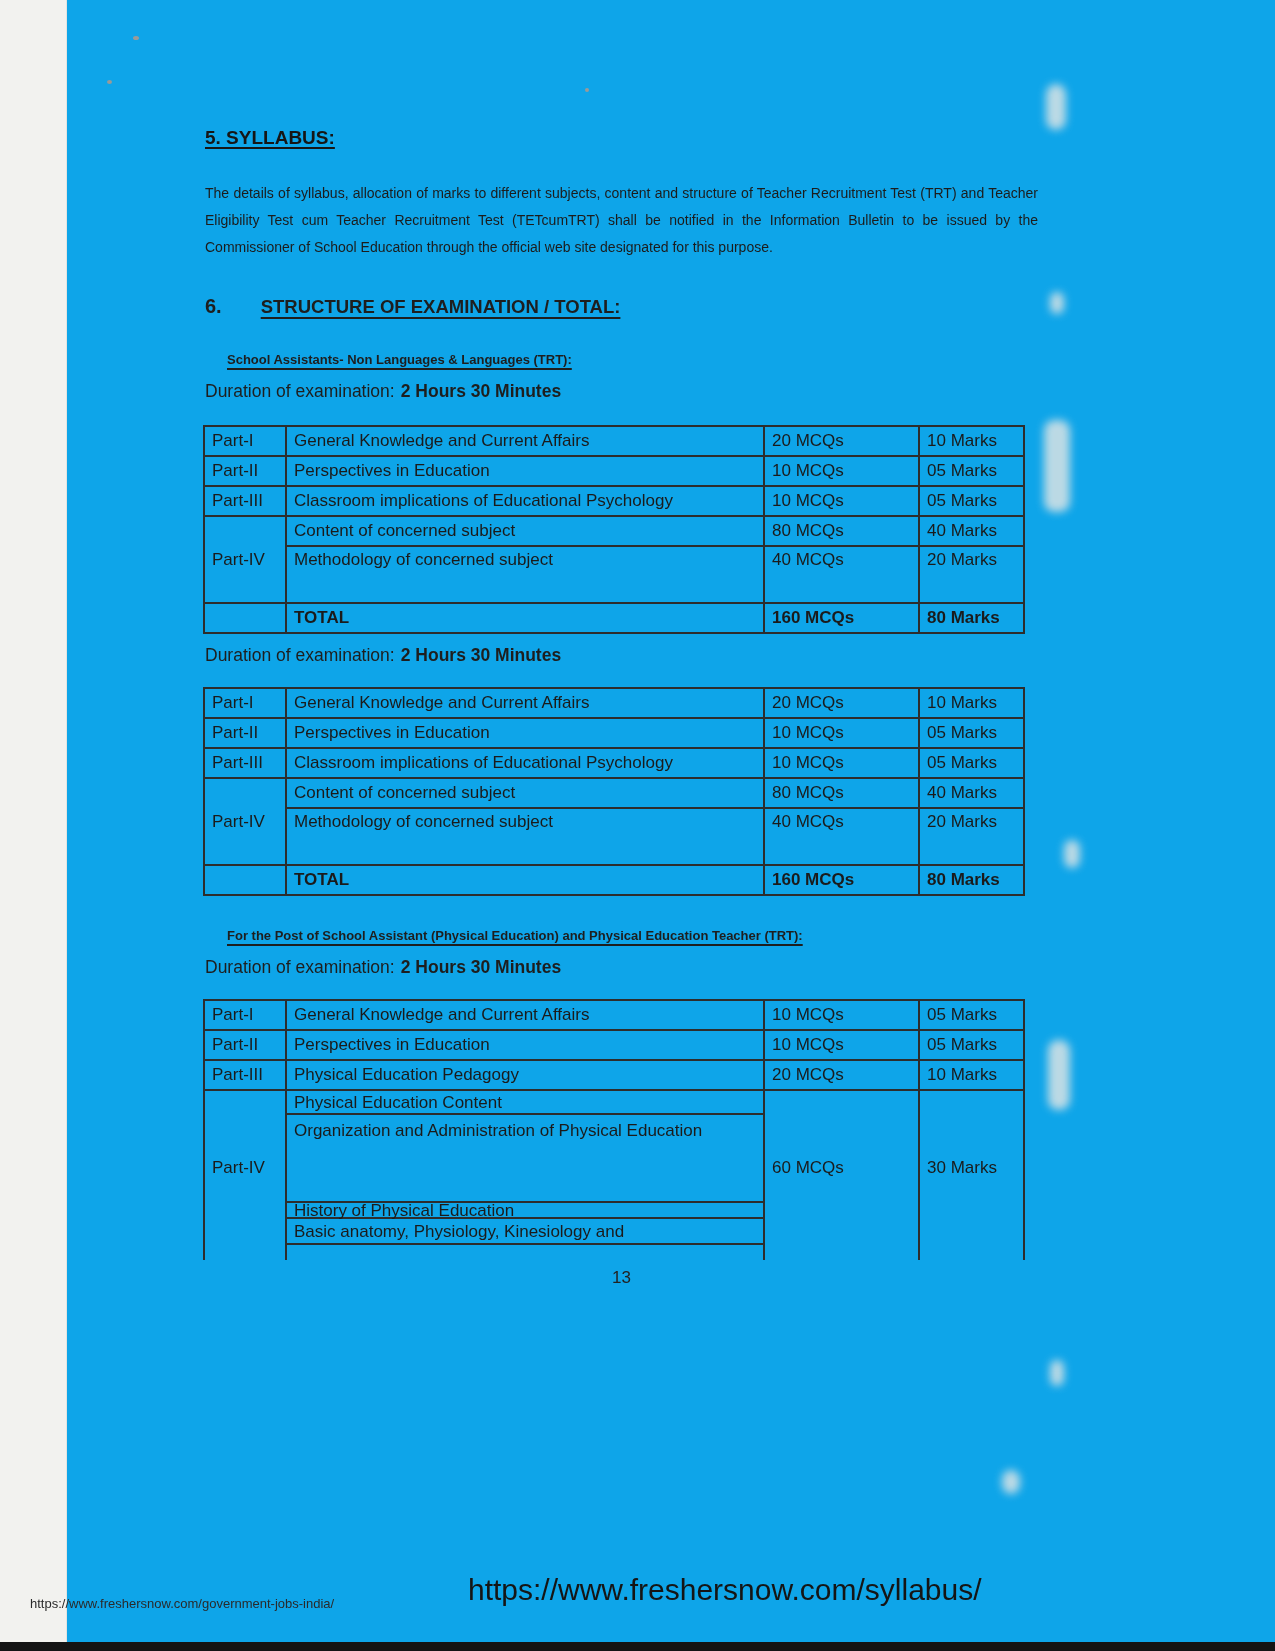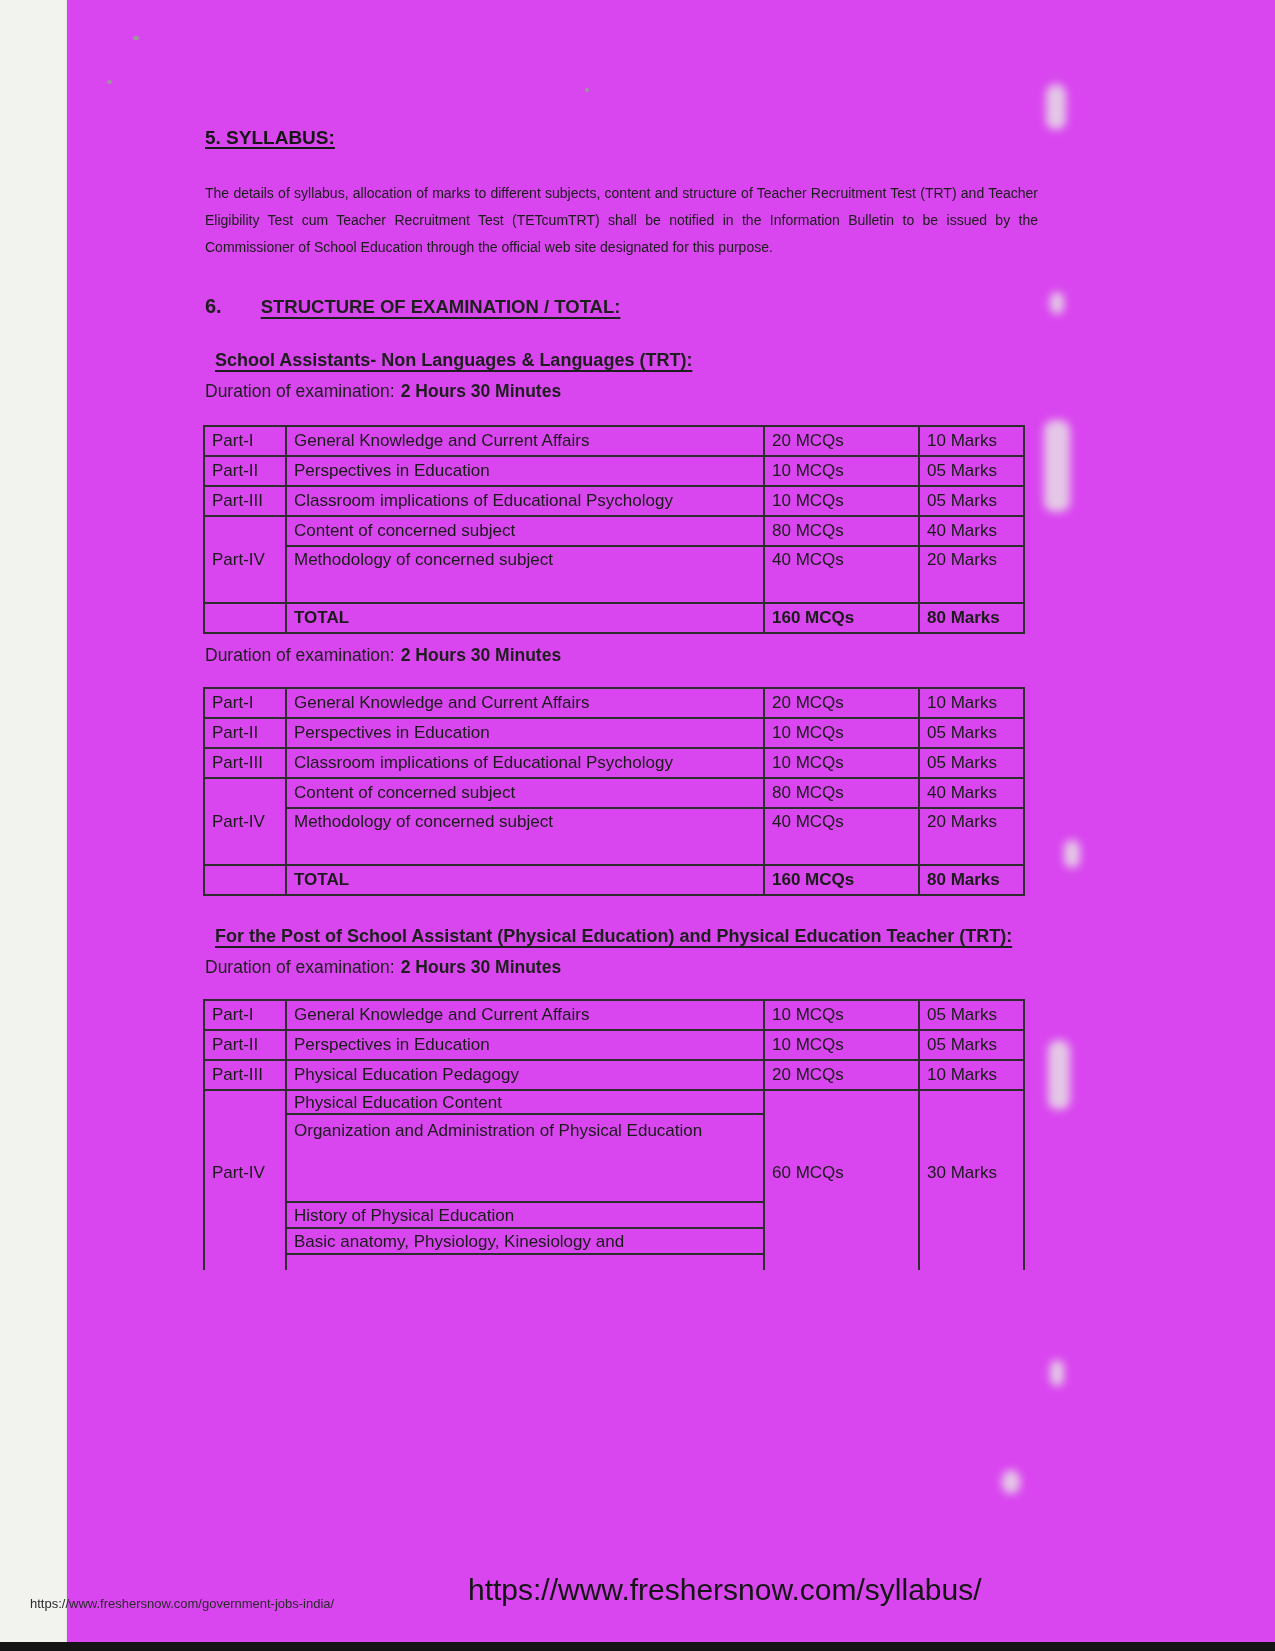--- a/index.html
+++ b/index.html
@@ -1,18 +1,18 @@
 <!DOCTYPE html>
 <html><head>
 <meta charset="utf-8">
 <style>
   html,body { margin:0; padding:0; background:#ffffff; }
   .page {
     position:relative; width:1275px; height:1651px;
-    background:#d946ef; overflow:hidden;
+    background:#0ea5e9; overflow:hidden;
     font-family:"Liberation Sans", sans-serif; color:#1e1e1e;
   }
   
   .left-edge { position:absolute; left:0; top:0; width:66px; height:100%;
     background:#f2f2ef; border-right:1px solid #e4e4e0; }
   .bottom-bar { position:absolute; left:0; bottom:0; width:100%; height:9px; background:#141414; }
   .speck { position:absolute; background:#9a9a98; border-radius:50%; }
   .smudge { position:absolute; background:#e7e7e4; filter:blur(4px); border-radius:10px; opacity:.8; }
 
   .content { position:absolute; left:205px; top:126px; width:833px; }
@@ -22,21 +22,21 @@
   .para { margin-top:30px; font-size:14px; line-height:27px; text-align:justify; color:#1c1c1c; }
 
   .sec6-row { margin-top:34px; display:flex; align-items:baseline; gap:39px; }
   .sec6-num { font-size:20px; font-weight:bold; }
   .sec6-title { font-size:18.5px; font-weight:bold;
     text-decoration:underline; text-decoration-thickness:2px; text-underline-offset:4px; }
 
   .intro { margin-top:28px; padding-left:13px; font-size:17.5px; line-height:27px; }
   .b { font-weight:bold; }
 
-  .exam-heading { font-size:18px; font-weight:bold; margin-left:10px; white-space:nowrap;
+  .exam-heading { font-size:13px; font-weight:bold; margin-left:22px; white-space:nowrap;
     text-decoration:underline; text-decoration-thickness:2px; text-underline-offset:4px; line-height:24px; }
   .mt-exam1 { margin-top:30px; }
   .mt-exam2 { margin-top:32px; }
   .mt-exam3 { margin-top:28px; }
   .duration { margin-top:6px; font-size:17.5px; line-height:27px; }
   .duration .val { font-weight:bold; margin-left:6px; }
 
   table.exam { border-collapse:separate; border-spacing:0; table-layout:fixed;
     width:820px; margin-left:-2px; margin-top:20px; margin-bottom:8px;
     border-top:2px solid #2d2d2d; border-left:2px solid #2d2d2d;
@@ -50,21 +50,21 @@
   tr.tall td { height:51px; vertical-align:top; padding-top:3px; }
   td.span-part { vertical-align:middle !important; padding-top:1px !important; }
   tr.total td { height:26px; font-weight:bold; }
 
   
   td.p4 { border-bottom:none !important; }
   td.p4-sub { padding:0 !important; white-space:normal !important; }
   .sb { box-sizing:border-box; display:flex; align-items:center; padding:1px 7px;
     border-bottom:2px solid #2d2d2d; line-height:23px; }
   .sb1 { height:24px; } .sb2 { height:88px; align-items:flex-start; padding-top:4px; }
-  .sb3 { height:26px; } .sb4 { height:26px; }
+  .sb3 { height:16px; } .sb4 { height:26px; }
   tr.cut td { height:13px; border-bottom:none !important; }
 
   .page-num { margin-top:6px; text-align:center; font-size:17px; color:#222; }
 
   .footer-small { position:absolute; left:30px; top:1596px; font-size:13px; color:#2a2a2a; }
   .footer-large { position:absolute; left:468px; top:1573px; font-size:30px; color:#151515; }
 </style>
 </head>
 <body>
 
@@ -235,18 +235,19 @@
       </tr>
       <tr class="cut">
         <td></td>
         <td></td>
         <td></td>
         <td></td>
       </tr>
     </tbody>
       </table>
 
+    <div class="page-num">13</div>
   </div>
 
   <div class="footer-small">https://www.freshersnow.com/government-jobs-india/</div>
   <div class="footer-large">https://www.freshersnow.com/syllabus/</div>
   <div class="bottom-bar"></div>
 </div>
 
 </body></html>

